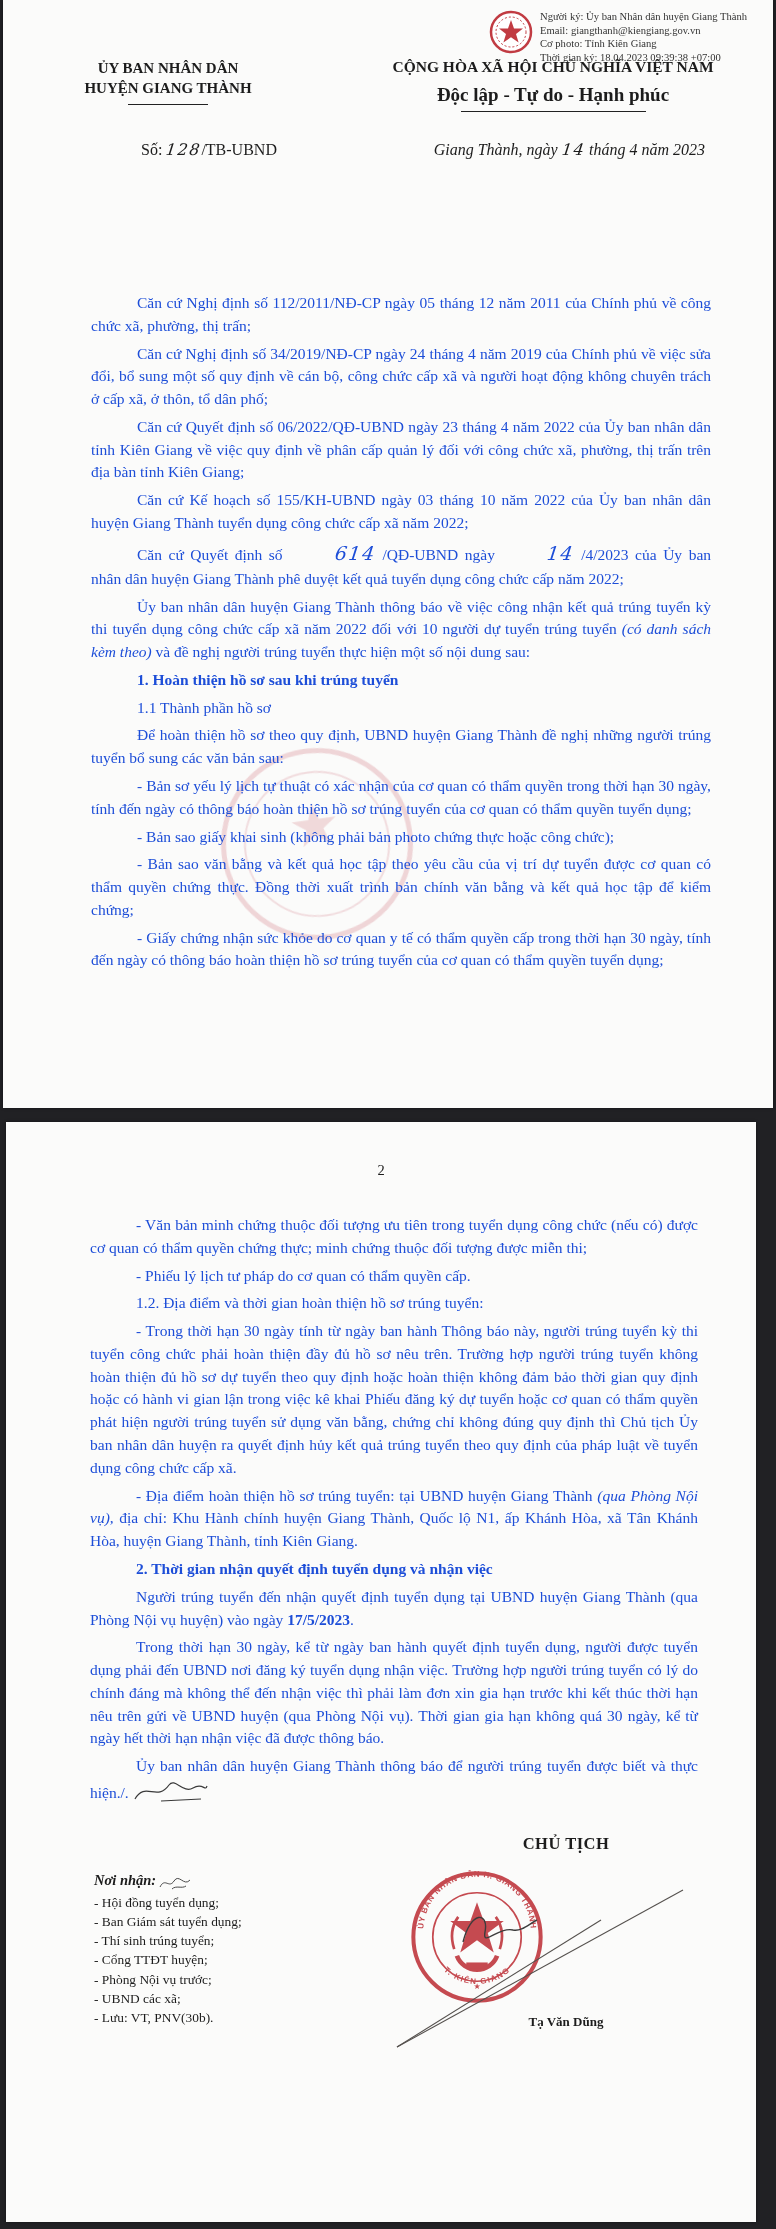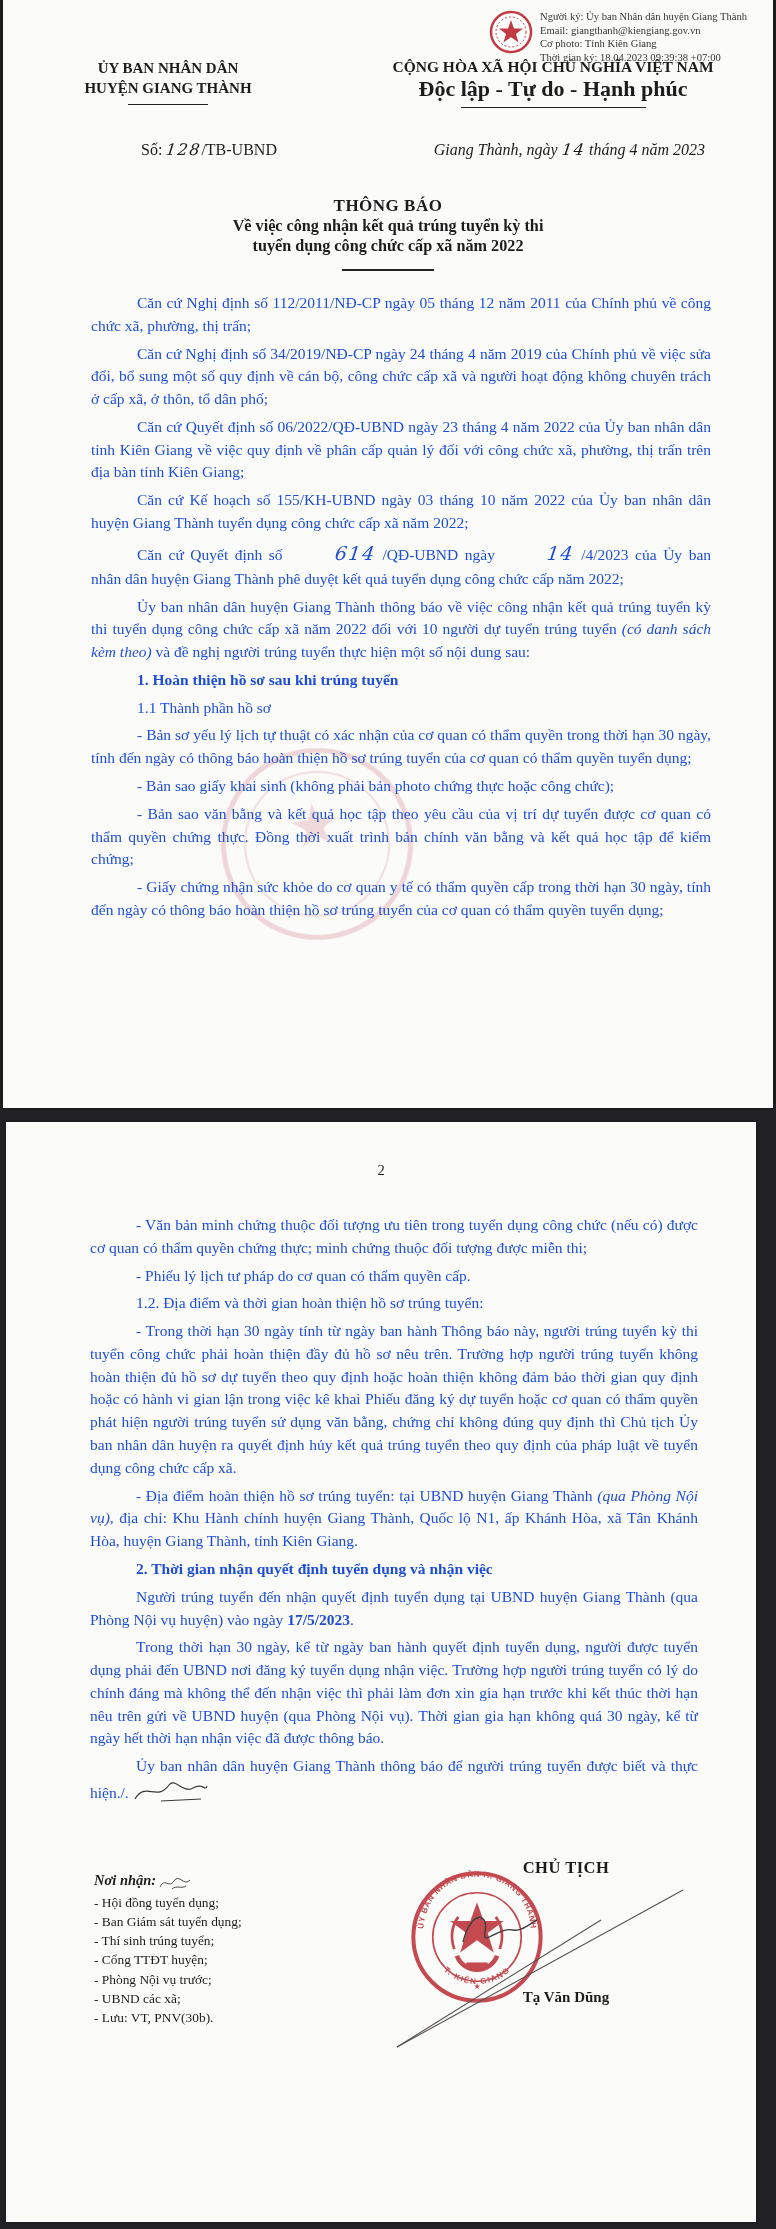--- a/index.html
+++ b/index.html
@@ -18,21 +18,21 @@
   .sig-note{position:absolute;top:10px;left:486px;width:278px;display:flex;gap:7px;}
   .sig-emblem{flex:0 0 44px;}
   .sig-text{font-size:10.6px;line-height:1.28;color:#333;}
   .sig-text div{margin:0;}
 
   
   .header-row{position:absolute;top:58px;left:0;width:100%;display:flex;}
   .header-left{width:330px;text-align:center;font-weight:bold;font-size:15px;line-height:1.35;}
   .header-right{flex:1;text-align:center;font-weight:bold;}
   .nat1{font-size:15.5px;}
-  .nat2{font-size:22px;margin-top:0;}
+  .nat2{font-size:19px;margin-top:8px;}
   .rule{border-top:1.6px solid #222;margin:5px auto 0;}
   .rule-left{width:80px;}
   .rule-right{width:185px;}
 
   
   .meta-row{position:absolute;top:140px;left:0;width:100%;font-size:16px;}
   .doc-number{position:absolute;left:138px;}
   .issue-date{position:absolute;right:68px;font-style:italic;}
   .hand{font-family:"DejaVu Serif", serif;font-style:italic;letter-spacing:1.5px;display:inline-block;transform:skewX(-7deg);}
   .hand-lg{font-size:19px;}
@@ -59,24 +59,24 @@
   .ghost-stamp .inner{position:absolute;left:18px;top:18px;right:18px;bottom:18px;
     border:2px solid rgba(196,78,92,.18);border-radius:50%;}
   .ghost-stamp .star{position:absolute;left:0;right:0;top:38px;text-align:center;
     font-size:58px;color:rgba(196,78,92,.20);}
 
   
   .page-number{position:absolute;top:40px;left:0;width:100%;text-align:center;font-size:14.5px;}
   .recipients{position:absolute;left:88px;top:750px;width:300px;}
   .recipients-label{font-weight:bold;font-style:italic;font-size:14.5px;}
   .recipients-list{font-size:13.4px;line-height:1.43;margin-top:2px;}
-  .sign-block{position:absolute;left:420px;top:736px;width:280px;text-align:center;}
+  .sign-block{position:absolute;left:420px;top:712px;width:280px;text-align:center;}
   .signer-title{font-weight:bold;font-size:16.5px;letter-spacing:.5px;}
-  .signer-name{position:absolute;left:420px;top:867px;width:280px;text-align:center;
-    font-weight:bold;font-size:15px;}
+  .signer-name{position:absolute;left:420px;top:892px;width:280px;text-align:center;
+    font-weight:bold;font-size:13px;}
   .stamp-wrap{position:absolute;left:404px;top:748px;width:134px;height:134px;opacity:.92;}
   .sig-lines{position:absolute;left:385px;top:762px;width:300px;height:172px;}
 
   .squiggle{vertical-align:-6px;margin-left:2px;}
 </style>
 </head>
 <body>
 
 <div class="page" id="page1">
 
@@ -114,26 +114,20 @@
       <span>Số:</span>
       <span class="hand">128</span><span>/TB-UBND</span>
     </div>
     <div class="issue-date">
       <span>Giang Thành, ngày</span>
       <span class="hand">14</span>
       <span>tháng 4 năm 2023</span>
     </div>
   </div>
 
-  <div class="title-block">
-    <div class="title-main">THÔNG BÁO</div>
-    <div class="title-sub">Về việc công nhận kết quả trúng tuyển kỳ thi</div>
-    <div class="title-sub">tuyển dụng công chức cấp xã năm 2022</div>
-    <div class="title-rule"></div>
-  </div>
 
   <div class="ghost-stamp">
     <div class="inner"></div>
     <div class="star">★</div>
   </div>
 
   <div class="doc-body" id="body1">
     <p>Căn cứ Nghị định số 112/2011/NĐ-CP ngày 05 tháng 12 năm 2011 của Chính phủ về công chức xã, phường, thị trấn;</p>
     <p>Căn cứ Nghị định số 34/2019/NĐ-CP ngày 24 tháng 4 năm 2019 của Chính phủ về việc sửa đổi, bổ sung một số quy định về cán bộ, công chức cấp xã và người hoạt động không chuyên trách ở cấp xã, ở thôn, tổ dân phố;</p>
     <p>Căn cứ Quyết định số 06/2022/QĐ-UBND ngày 23 tháng 4 năm 2022 của Ủy ban nhân dân tỉnh Kiên Giang về việc quy định về phân cấp quản lý đối với công chức xã, phường, thị trấn trên địa bàn tỉnh Kiên Giang;</p>
@@ -145,20 +139,21 @@
       <span class="hand hand-lg">14</span>
       <span>/4/2023 của Ủy ban nhân dân huyện Giang Thành phê duyệt kết quả tuyển dụng công chức cấp năm 2022;</span>
     </p>
     <p>
       <span>Ủy ban nhân dân huyện Giang Thành thông báo về việc công nhận kết quả trúng tuyển kỳ thi tuyển dụng công chức cấp xã năm 2022 đối với 10 người dự tuyển trúng tuyển</span>
       <span class="ital">(có danh sách kèm theo)</span>
       <span>và đề nghị người trúng tuyển thực hiện một số nội dung sau:</span>
     </p>
     <p class="bold">1. Hoàn thiện hồ sơ sau khi trúng tuyển</p>
     <p>1.1 Thành phần hồ sơ</p>
+    <p>Để hoàn thiện hồ sơ theo quy định, UBND huyện Giang Thành đề nghị những người trúng tuyển bổ sung các văn bản sau:</p>
     <p>- Bản sơ yếu lý lịch tự thuật có xác nhận của cơ quan có thẩm quyền trong thời hạn 30 ngày, tính đến ngày có thông báo hoàn thiện hồ sơ trúng tuyển của cơ quan có thẩm quyền tuyển dụng;</p>
     <p>- Bản sao giấy khai sinh (không phải bản photo chứng thực hoặc công chức);</p>
     <p>- Bản sao văn bằng và kết quả học tập theo yêu cầu của vị trí dự tuyển được cơ quan có thẩm quyền chứng thực. Đồng thời xuất trình bản chính văn bằng và kết quả học tập để kiểm chứng;</p>
     <p>- Giấy chứng nhận sức khỏe do cơ quan y tế có thẩm quyền cấp trong thời hạn 30 ngày, tính đến ngày có thông báo hoàn thiện hồ sơ trúng tuyển của cơ quan có thẩm quyền tuyển dụng;</p>
   </div>
 </div>
 
 <div class="page" id="page2">
 
   <div class="page-number">2</div>

